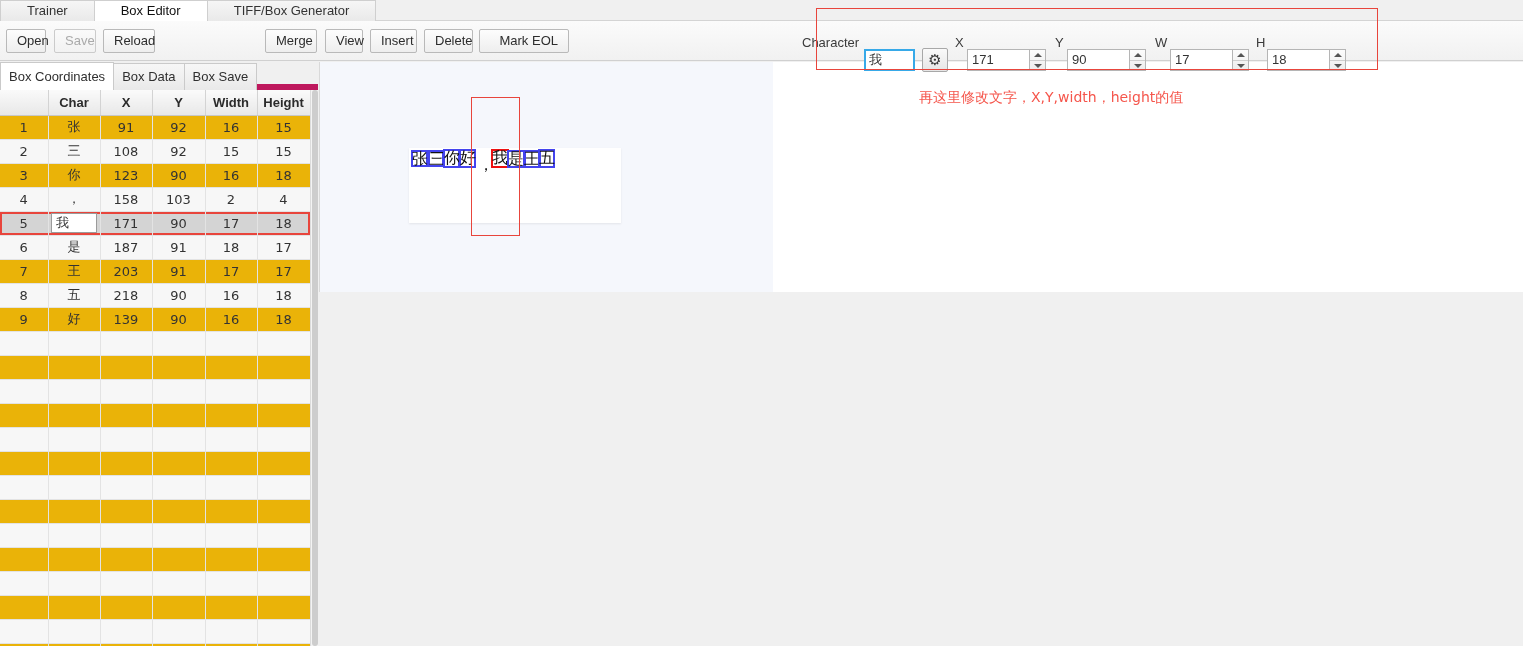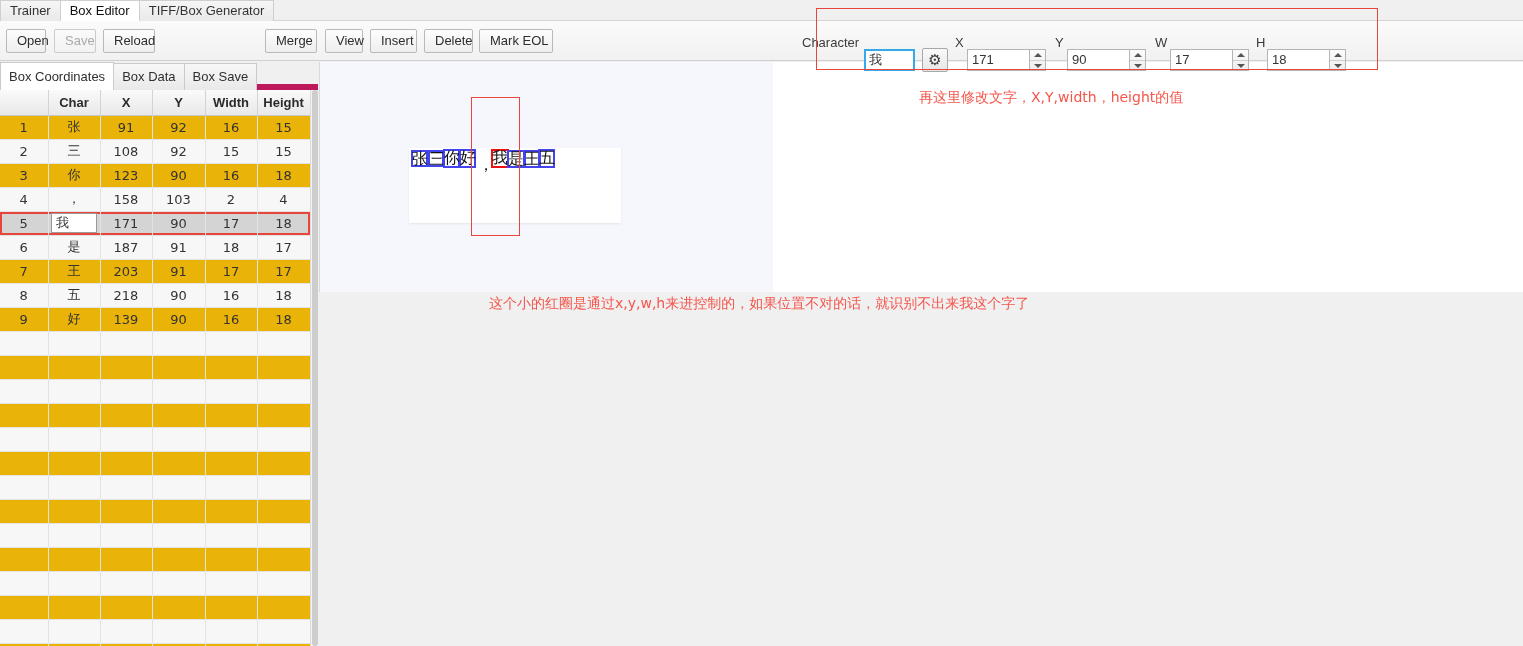--- a/index.html
+++ b/index.html
@@ -15,21 +15,21 @@
   #app { position: relative; width: 1523px; height: 646px; }
 
   
   .tabstrip {
     position: absolute; left: 0; top: 0; width: 1523px; height: 21px;
     background: #f0f0f0;
     border-bottom: 1px solid #d4d4d4;
   }
   .tabstrip .tab {
     position: relative; float: left; height: 21px; line-height: 20px;
-    padding: 0 9px;
+    padding: 0 26px;
     font-size: 13px; color: #333;
     background: linear-gradient(to bottom, #f6f6f6, #e9e9e9);
     border: 1px solid #cfcfcf;
     border-bottom: none;
     margin-right: -1px;
     cursor: default;
   }
   .tabstrip .tab.active {
     background: #ffffff;
     border-color: #cfcfcf;
@@ -218,21 +218,21 @@
 
   <div class="toolbar">
     <div class="btn" style="left:6px;width:40px;">Open</div>
     <div class="btn disabled" style="left:54px;width:42px;">Save</div>
     <div class="btn" style="left:103px;width:52px;">Reload</div>
 
     <div class="btn" style="left:265px;width:52px;">Merge</div>
     <div class="btn" style="left:325px;width:38px;">View</div>
     <div class="btn" style="left:370px;width:47px;">Insert</div>
     <div class="btn" style="left:424px;width:49px;">Delete</div>
-    <div class="btn" style="left:479px;width:74px;">Mark EOL</div>
+    <div class="btn" style="left:479px;width:90px;text-align:right;">Mark EOL</div>
 
     <div class="fieldlabel" style="left:802px;">Character</div>
     <div class="textbox focused" style="left:864px;width:51px;">我</div>
     <div class="gearbtn" style="left:922px;">⚙</div>
 
     <div class="fieldlabel" style="left:955px;">X</div>
     <div class="textbox" style="left:967px;width:63px;">171</div>
     <div class="spin" style="left:1030px;">
       <div class="half top">
           <i></i>
@@ -515,15 +515,14 @@
         <div class="charbox" style="left: 98px; top: 2px; width: 19px; height: 18px;"></div>
         <div class="glyph" style="left: 99px; top: 3px;">是</div>
         <div class="charbox" style="left: 114px; top: 2px; width: 18px; height: 18px;"></div>
         <div class="glyph" style="left: 115px; top: 3px;">王</div>
         <div class="charbox" style="left: 129px; top: 1px; width: 17px; height: 19px;"></div>
         <div class="glyph" style="left: 130px; top: 2px;">五</div>
       </div>
     <div class="tallrect" style="left:151px; top:35px; width:49px; height:139px;"></div>
   </div>
 
-  <div class="annot-text" style="left:489px; top:295px;">这个小的红圈是通过x,y,w,h来进控制的，如果位置不对的话，就识别不出来我这个字了</div>
 
 </div>
 
 </body></html>

